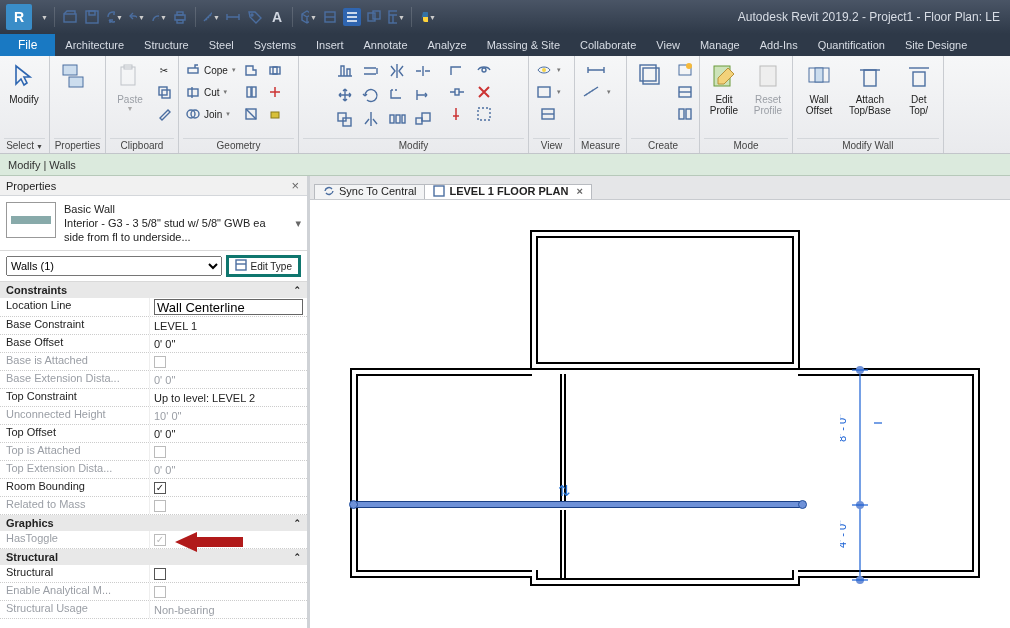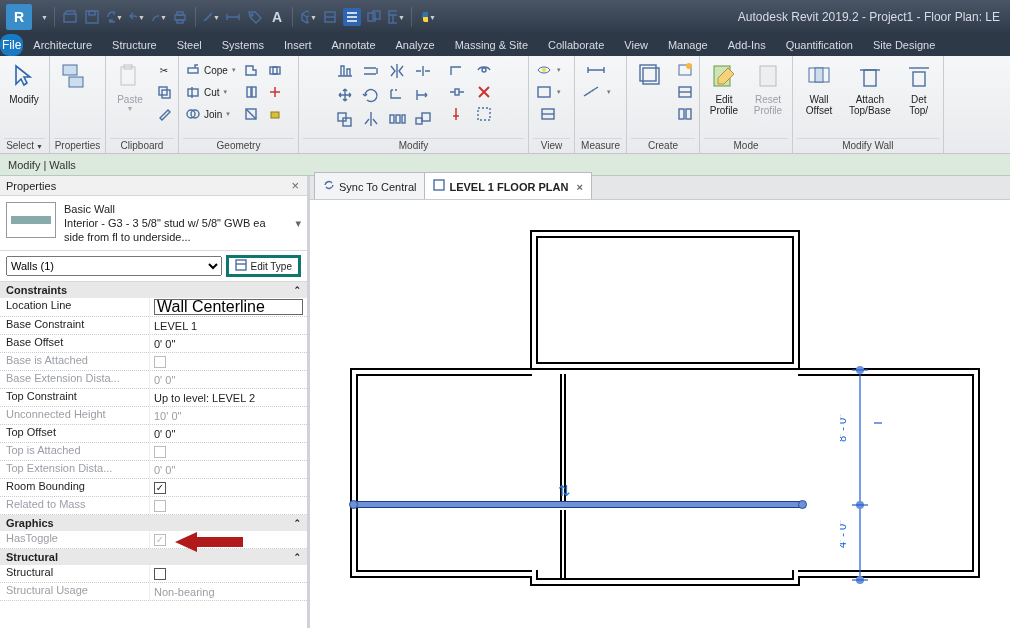--- a/index.html
+++ b/index.html
@@ -9,21 +9,21 @@
   .titlebar { height:34px; background: linear-gradient(#4a5566,#2e3948); display:flex; align-items:center; position:relative;}
   .qat { display:flex; align-items:center; gap:4px; padding-left:6px; height:100%;}
   .qat .qico { width:18px; height:18px; display:flex; align-items:center; justify-content:center; color:#d0d6e0; position:relative;}
   .qat .sep { width:1px; height:20px; background: rgba(255,255,255,0.15); margin:0 2px;}
   .app-title { position:absolute; right:10px; top:0; color:#d8dde5; font-size:12px; line-height:34px; white-space:nowrap;}
   .revit-logo { width:26px; height:26px; background:#3a8dc8; border-radius:2px; display:flex; align-items:center; justify-content:center; color:#fff; font-weight:bold; font-size:14px; margin-right:4px;}
   .dd { font-size:7px; color:#ccc; margin-left:1px;}
   
   
   .tabs-row { height:22px; background:#2e3948; display:flex; align-items:stretch; color:#d8dde5; font-size:11px;}
-  .tabs-row .file-tab { background:#1979c3; color:#fff; padding:0 2px; display:flex; align-items:center; font-size:12px;border-radius:9px;}
+  .tabs-row .file-tab { background:#1979c3; color:#fff; padding:0 18px; display:flex; align-items:center; font-size:12px;}
   .tabs-row .tab { padding:0 10px; display:flex; align-items:center; white-space:nowrap;}
   
   
   .ribbon { height:98px; background: linear-gradient(#f6f7f8,#e9eaed); border-bottom:1px solid #c2c5ca; display:flex;}
   .panel { border-right:1px solid #c9ccd1; display:flex; flex-direction:column; padding:2px 4px 0 4px;}
   .panel-body { flex:1; display:flex; align-items:flex-start; gap:4px;}
   .panel-label { text-align:center; font-size:10px; color:#444; padding:1px 0 2px 0; border-top:1px solid #d4d7db; white-space:nowrap;}
   .panel-label .tri { font-size:7px; margin-left:2px;}
   .bigbtn { display:flex; flex-direction:column; align-items:center; justify-content:flex-start; padding:2px 4px; min-width:40px; }
   .bigbtn .ico { width:32px; height:32px; display:flex; align-items:center; justify-content:center; margin-bottom:2px;}
@@ -56,32 +56,32 @@
   .prop-scroll { flex:1; overflow-y:auto; position:relative; background:#fff;}
   .prop-scroll::-webkit-scrollbar{width:16px;}
   .prop-scroll::-webkit-scrollbar-track{background:#eee;}
   .prop-scroll::-webkit-scrollbar-thumb{background:#c6c8cc;}
   .group-head { background:#e8e8e8; font-weight:600; font-size:11px; padding:2px 6px; display:flex; align-items:center;}
   .group-head .chev{ margin-left:auto; font-size:9px;}
   .prop-row { display:flex; border-bottom:1px dotted #ccc; font-size:11px; min-height:18px;}
   .prop-row .k { width:150px; padding:1px 6px; border-right:1px solid #eee;}
   .prop-row .v { flex:1; padding:1px 4px; display:flex; align-items:center;}
   .prop-row.dis .k, .prop-row.dis .v { color:#9a9ea5; }
-  .prop-row .v input[type=text]{ width:100%; font-size:16px; border:1px solid #666; padding:0 2px; height:16px;}
+  .prop-row .v input[type=text]{ width:100%; font-size:13px; border:1px solid #666; padding:0 2px; height:16px;}
   .chk { width:12px; height:12px; border:1px solid #555; display:inline-block; text-align:center; line-height:10px; font-size:10px;}
   .chk.on::after{content:"✓";}
   .chk.dis{border-color:#bbb;}
   .chk.dis.on::after{content:"✓"; color:#bbb;}
   .highlight-row { position:relative;}
   .arrow-hint { position:absolute; left:175px; top:0px; }
   
   
   .canvas-side { flex:1; display:flex; flex-direction:column;}
   .view-tabs { height:24px; background:#e5e6e8; border-bottom:1px solid #c8cbcf; display:flex; align-items:flex-end; padding-left:4px;}
-  .view-tab { border:1px solid #b8bbc0; border-bottom:none; background:#f3f4f5; padding:6px 8px; font-size:11px; display:flex; align-items:flex-end; gap:4px; margin-right:-1px; position:relative;}
+  .view-tab { border:1px solid #b8bbc0; border-bottom:none; background:#f3f4f5; padding:0 8px; font-size:11px; display:flex; align-items:flex-start; gap:4px; margin-right:-1px; position:relative;}
   .view-tab.active { background:#fff; font-weight:600;}
   .view-tab .x{font-size:11px; color:#666; margin-left:4px;}
   .canvas { flex:1; background:#fff; position:relative; overflow:hidden;}
   
   
   .plan { position:absolute; left:30px; top:20px; width:640px; height:380px;}
   .ln { position:absolute; background:#000;}
   
   svg.dim text { font-size:11px; fill:#1960d4;}
   svg.dim line { stroke:#1960d4; stroke-width:1.2;}
@@ -742,20 +742,26 @@
           <span>Structural</span>
           <span class="chev">⌃</span>
         </div>
       <div class="prop-row">
           <div class="k">Structural</div>
           <div class="v">
             <span class="chk"></span>
           </div>
         </div>
       <div class="prop-row dis">
+          <div class="k">Enable Analytical M...</div>
+          <div class="v">
+            <span class="chk dis"></span>
+          </div>
+        </div>
+      <div class="prop-row dis">
           <div class="k">Structural Usage</div>
           <div class="v">Non-bearing</div>
         </div>
     </div>
   </div>
 
   <div class="canvas-side">
     <div class="view-tabs">
       <div class="view-tab">
         <span><svg class="icon" width="12" height="12">

